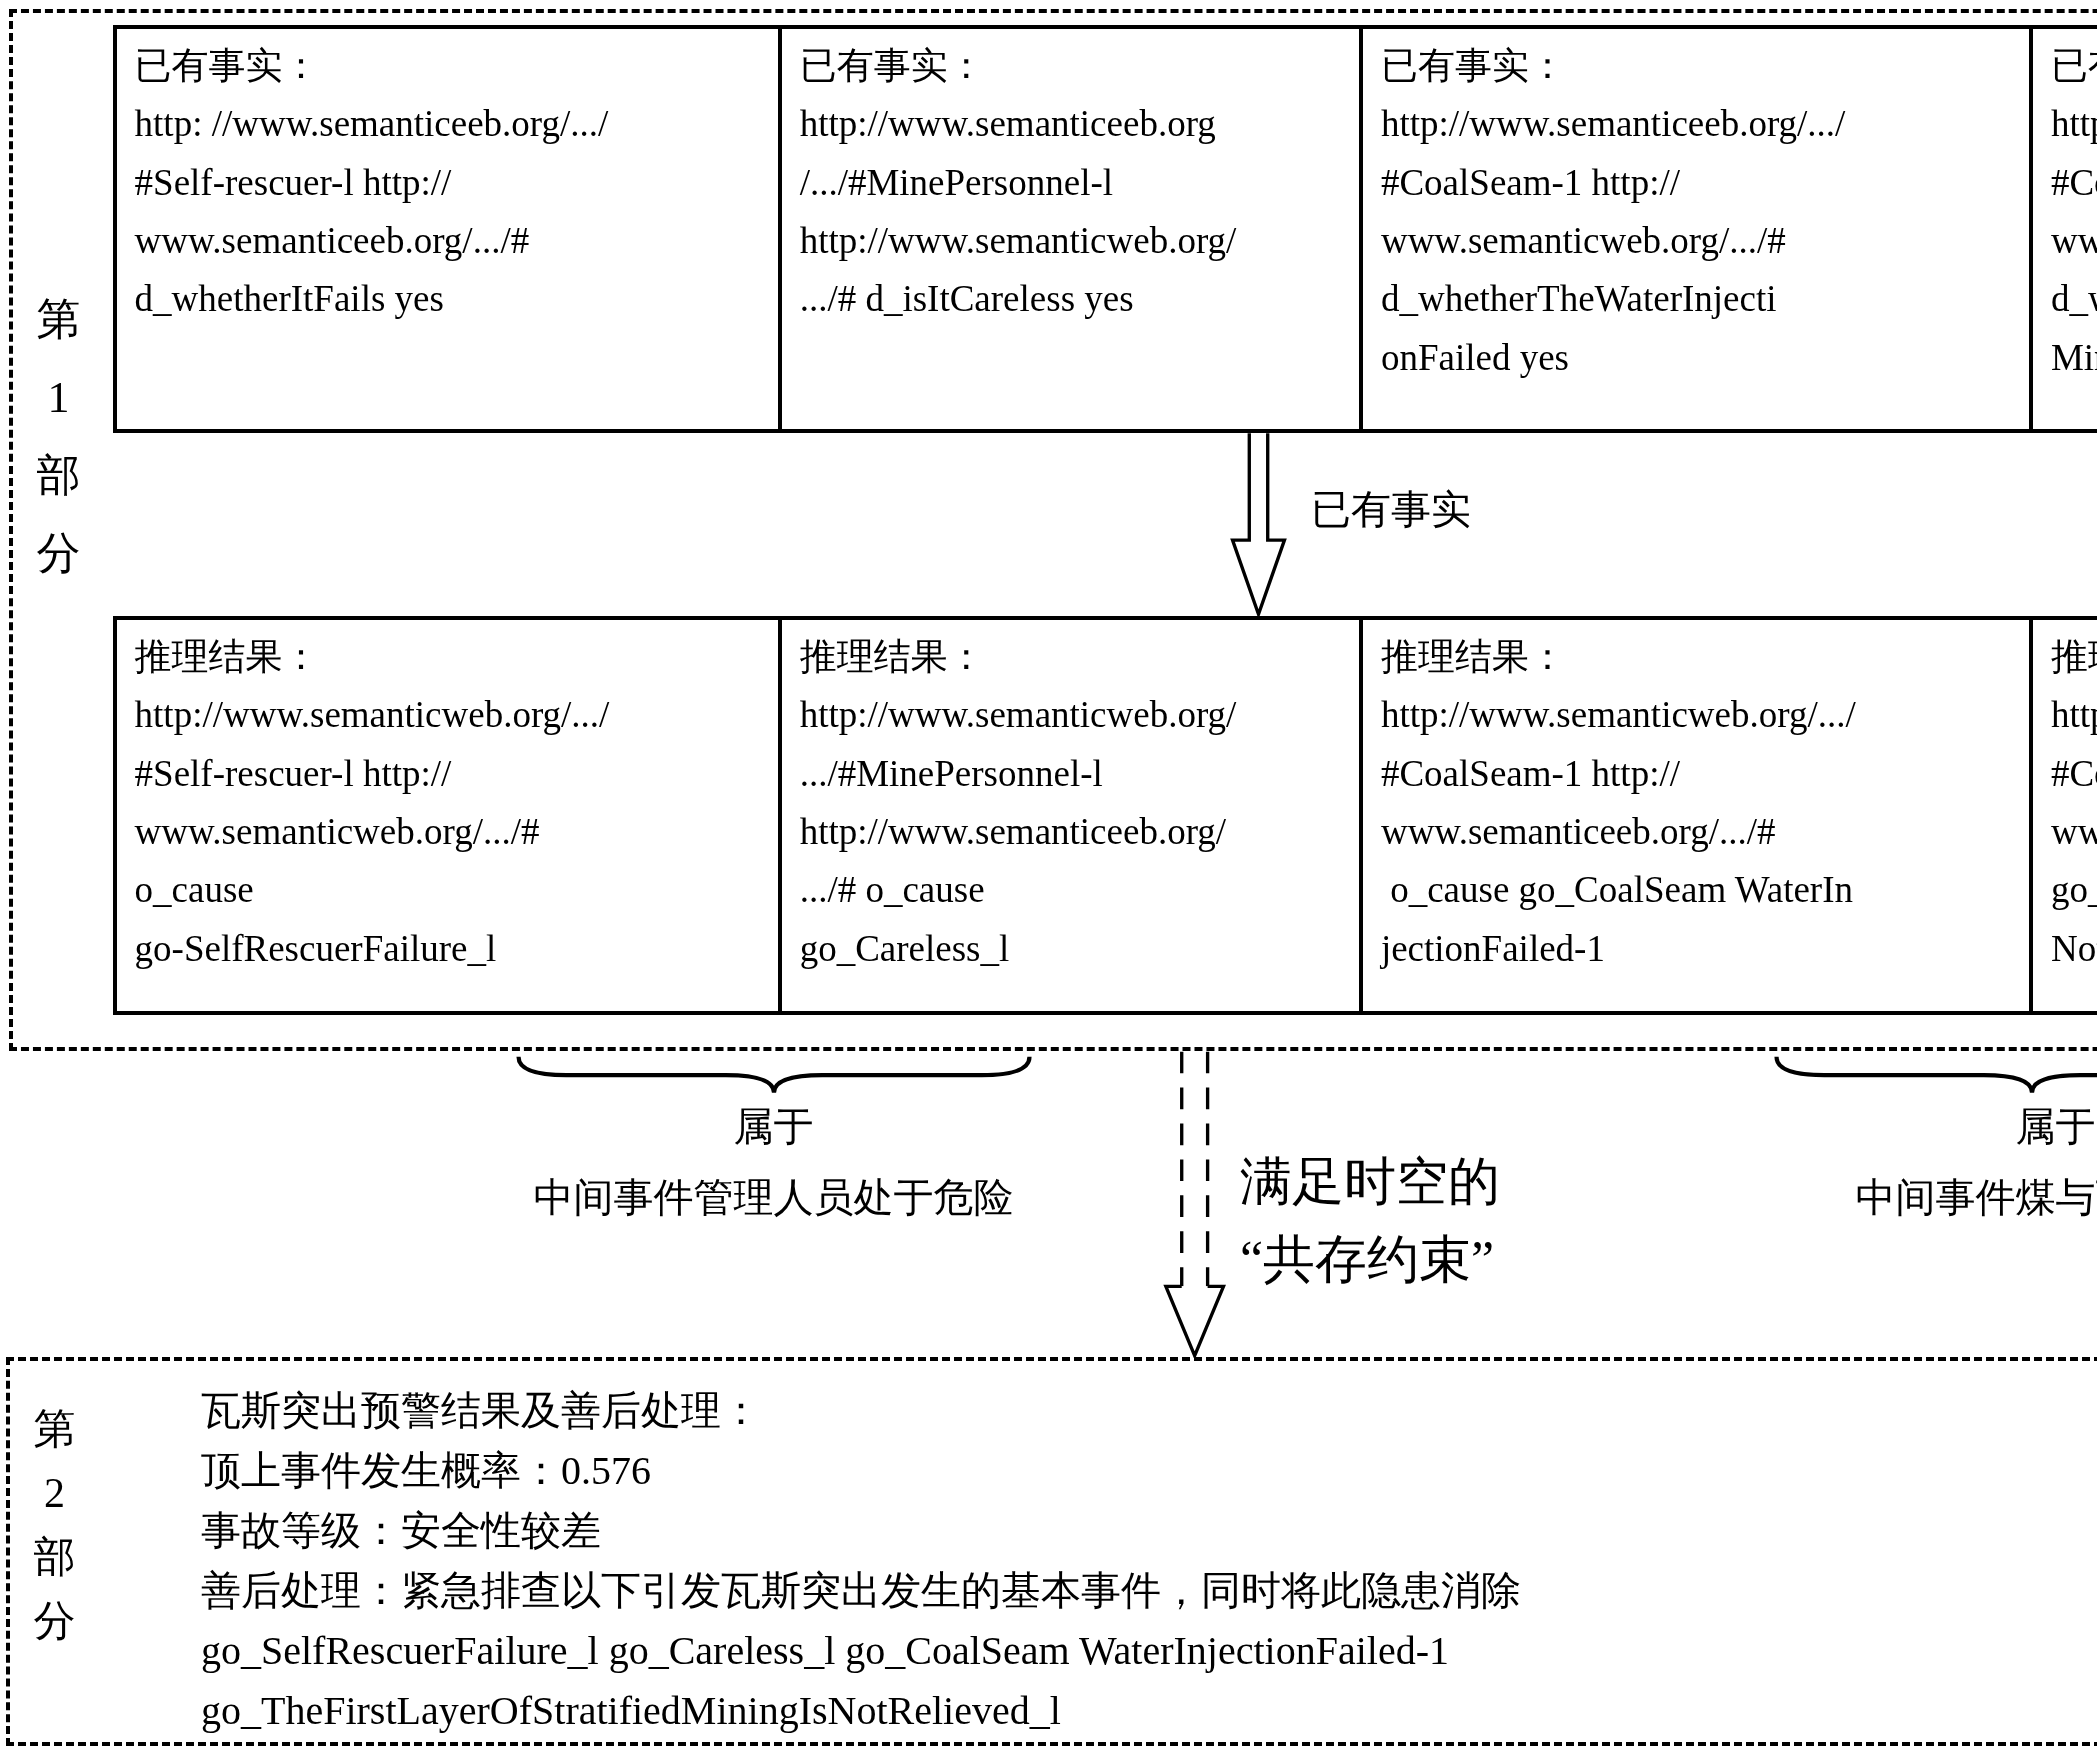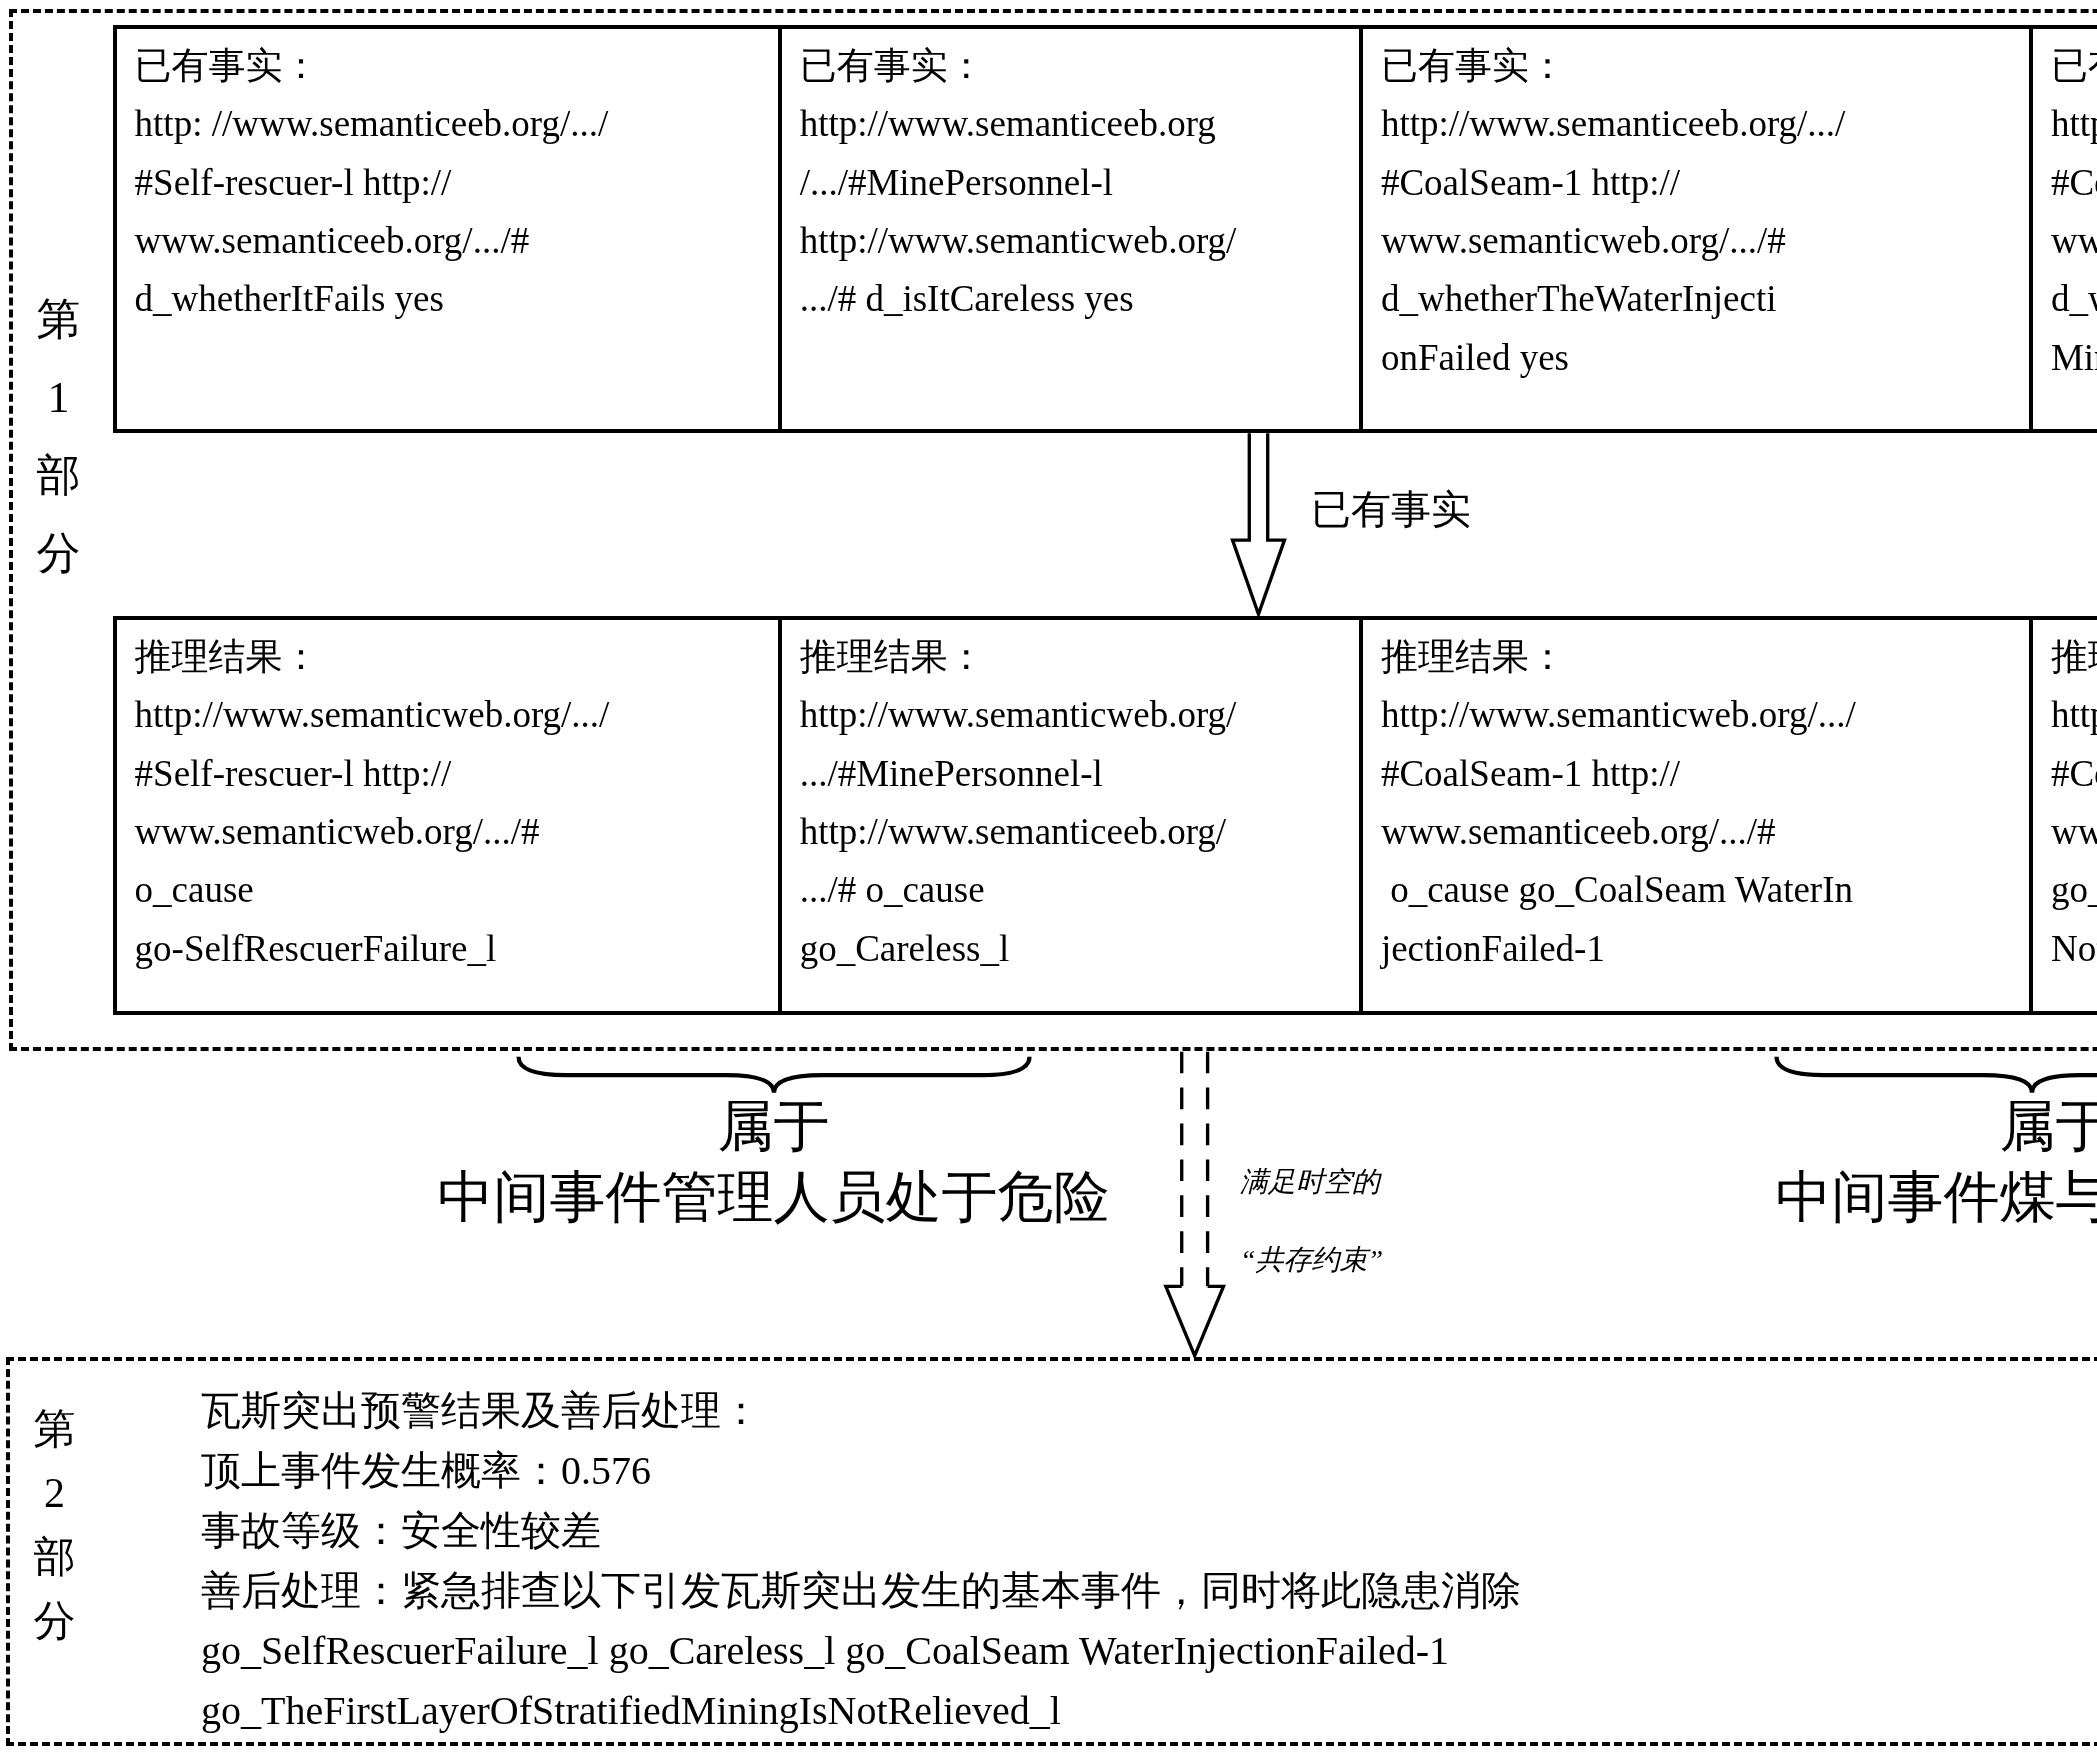--- a/index.html
+++ b/index.html
@@ -47,31 +47,30 @@
   .cell + .cell{border-left:4.2px solid #000;}
   .lbl{
     position:absolute;
     font-size:40px;
     line-height:1.0;
     white-space:nowrap;
   }
   .brace-label{
     position:absolute;
     text-align:center;
-    font-size:56px;
+    font-size:40px;
     line-height:71px;
     white-space:pre-wrap;
     font-family:Liberation Serif, serif;
   }
   .mid-label{
     position:absolute;
-    font-size:28px;
+    font-size:52px;
     line-height:78px;
     white-space:pre-wrap;
-    font-style:italic;
   }
   .part2-text{
     position:absolute;
     font-size:40px;
     line-height:60px;
     white-space:pre-wrap;
   }
   svg{display:block;}
 </style>
 </head>

